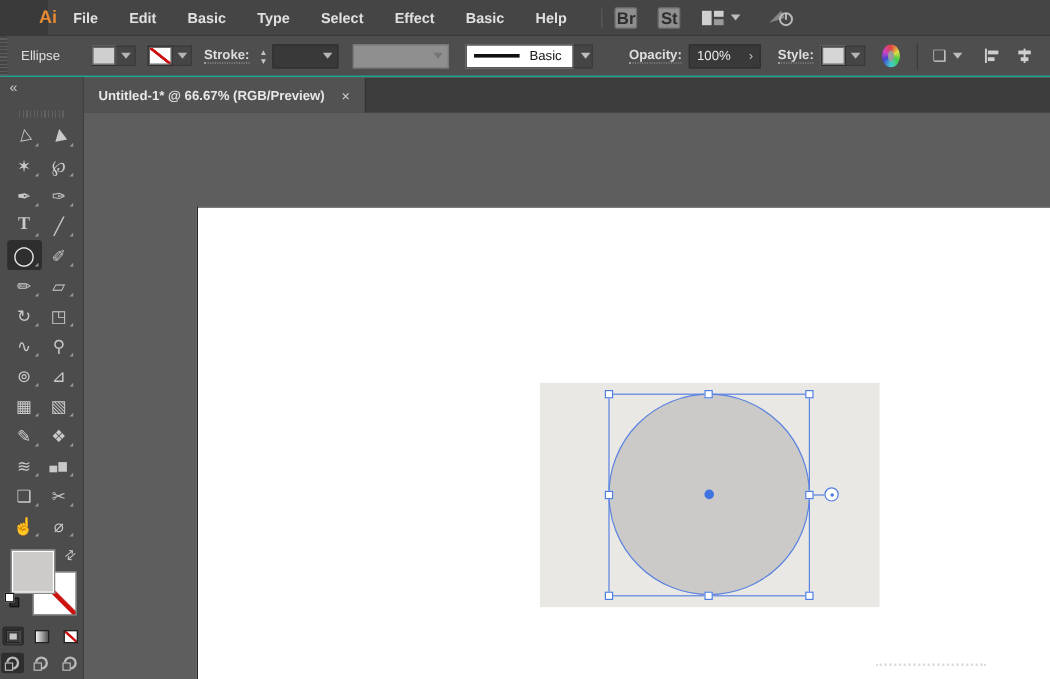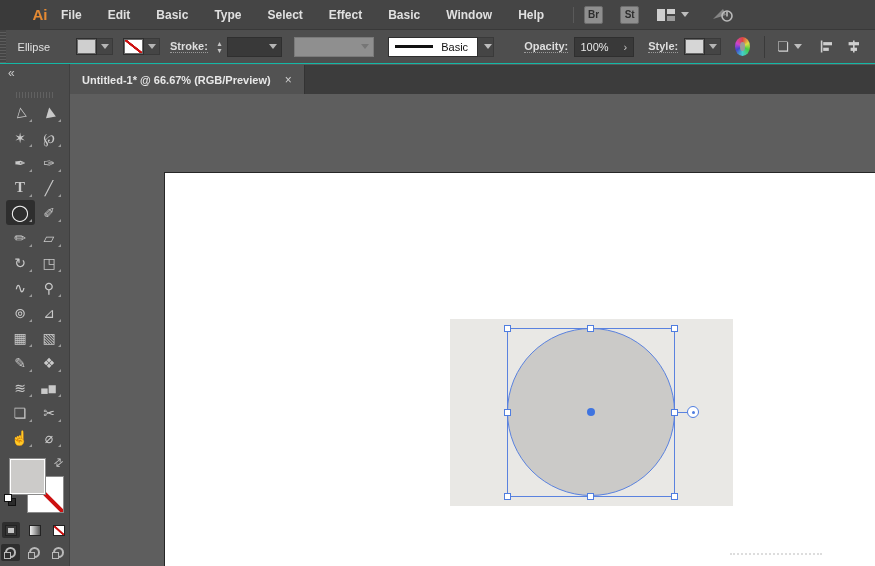--- a/index.html
+++ b/index.html
@@ -7,21 +7,21 @@
   body { font-family:"Liberation Sans", sans-serif; background:#5e5e5e; color:#dcdcdc; }
   .app { width:875px; height:566px; display:flex; flex-direction:column; }
 
   
   .menubar { height:30px; background:#454545; display:flex; align-items:center; flex:0 0 30px; border-bottom:1px solid #393939; }
   .logo-tile { width:34px; height:30px; display:flex; align-items:center; justify-content:center; background:#3a3a3a;padding-left:40px; }
   .logo-tile span { color:#e58a33; font-weight:bold; font-size:15px; }
   .menus { display:flex; align-items:center; margin-left:8px;font-weight:bold; }
   .menu-item { padding:0 13px; font-size:12px; color:#e0e0e0; line-height:30px; cursor:default; }
   .mb-sep { width:1px; height:16px; background:#5a5a5a; margin:0 10px 0 16px; }
-  .mb-btn { width:19px; height:18px; background:#8f8f8f; color:#2e2e2e; font-size:10px; font-weight:bold;
+  .mb-btn { width:19px; height:18px; background:#8f8f8f; color:#2e2e2e; font-size:14px; font-weight:bold;
             display:flex; align-items:center; justify-content:center; border-radius:2px; margin-right:17px; border:1px solid #6d6d6d; }
   .ws-wrap { display:flex; align-items:center; margin-right:22px; }
   .chev { width:0; height:0; border-left:4px solid transparent; border-right:4px solid transparent; border-top:5px solid #bdbdbd; margin-left:5px; }
   .gpu-wrap { display:flex; align-items:center; opacity:.85; }
 
   
   .controlbar { height:34px; background:#4e4e4e; display:flex; align-items:center; flex:0 0 34px; border-bottom:1px solid #14b8a6; position:relative; }
   .grip-v { width:7px; align-self:stretch; margin-right:6px;
             background:repeating-linear-gradient(0deg,#5c5c5c 0 1px,#454545 1px 3px); }
   .ctx-label { font-size:11px; color:#e0e0e0; margin:0 26px 0 6px; }
@@ -38,21 +38,21 @@
   .combo { height:20px; background:#393939; border:1px solid #2f2f2f; display:flex; align-items:center; justify-content:space-between; padding:0 4px; }
   .combo .chev { border-top-color:#b5b5b5; }
   .combo-weight { width:66px; margin-right:12px; }
   .combo-profile { width:98px; background:#8f8f8f; border-color:#7a7a7a; margin-right:14px; }
   .combo-profile .chev { border-top-color:#767676; }
   .brush-wrap { display:flex; align-items:center; margin-right:30px; }
   .brush-field { width:90px; height:20px; background:#fff; border:1px solid #2f2f2f; display:flex; align-items:center; padding:0 6px; }
   .brush-line { flex:0 0 38px; height:3px; background:#111; margin-right:8px; }
   .brush-name { font-size:11px; color:#111; }
   .brush-chev { width:16px; height:20px; background:#454545; border:1px solid #3a3a3a; border-left:none; display:flex; align-items:center; justify-content:center; }
-  .opacity-field { width:60px; height:20px; background:#393939; border:1px solid #2f2f2f; display:flex; align-items:center; justify-content:flex-end; padding:0 6px; margin-right:14px;gap:15px; }
+  .opacity-field { width:60px; height:20px; background:#393939; border:1px solid #2f2f2f; display:flex; align-items:center; justify-content:center; padding:0 6px; margin-right:14px;gap:15px; }
   .opacity-field .val { font-size:11px; color:#e8e8e8; }
   .opacity-field .expand { font-size:11px; color:#c5c5c5; }
   .recolor { width:19px; height:19px; border-radius:50%; margin:0 14px 0 4px; position:relative;
              background:conic-gradient(#d44,#dd4,#4c4,#4cc,#44c,#c4c,#d44); }
   .recolor::after { content:""; position:absolute; inset:5px; border-radius:50%; background:#9a9a9a; }
   .cb-sep { width:1px; height:22px; background:#3a3a3a; margin-right:12px; }
   .transform-btn { display:flex; align-items:center; margin-right:18px; color:#cfcfcf; font-size:13px; }
   .align-ico { margin-right:14px; }
 
   
@@ -131,21 +131,20 @@
         <span>Ai</span>
       </div>
     <nav class="menus">
         <span class="menu-item">File</span>
         <span class="menu-item">Edit</span>
         <span class="menu-item">Basic</span>
         <span class="menu-item">Type</span>
         <span class="menu-item">Select</span>
         <span class="menu-item">Effect</span>
         <span class="menu-item">Basic</span>
-        <span class="menu-item">Window</span>
         <span class="menu-item">Help</span>
       </nav>
     <div class="mb-sep"></div>
     <div class="mb-btn">Br</div>
     <div class="mb-btn">St</div>
     <div class="ws-wrap">
       <svg width="20" height="14" viewBox="0 0 20 14">
         <rect x="1" y="1" width="8" height="12" fill="#cfcfcf"></rect>
         <rect x="11" y="1" width="8" height="5" fill="#cfcfcf"></rect>
         <rect x="11" y="8" width="8" height="5" fill="#9a9a9a"></rect>

